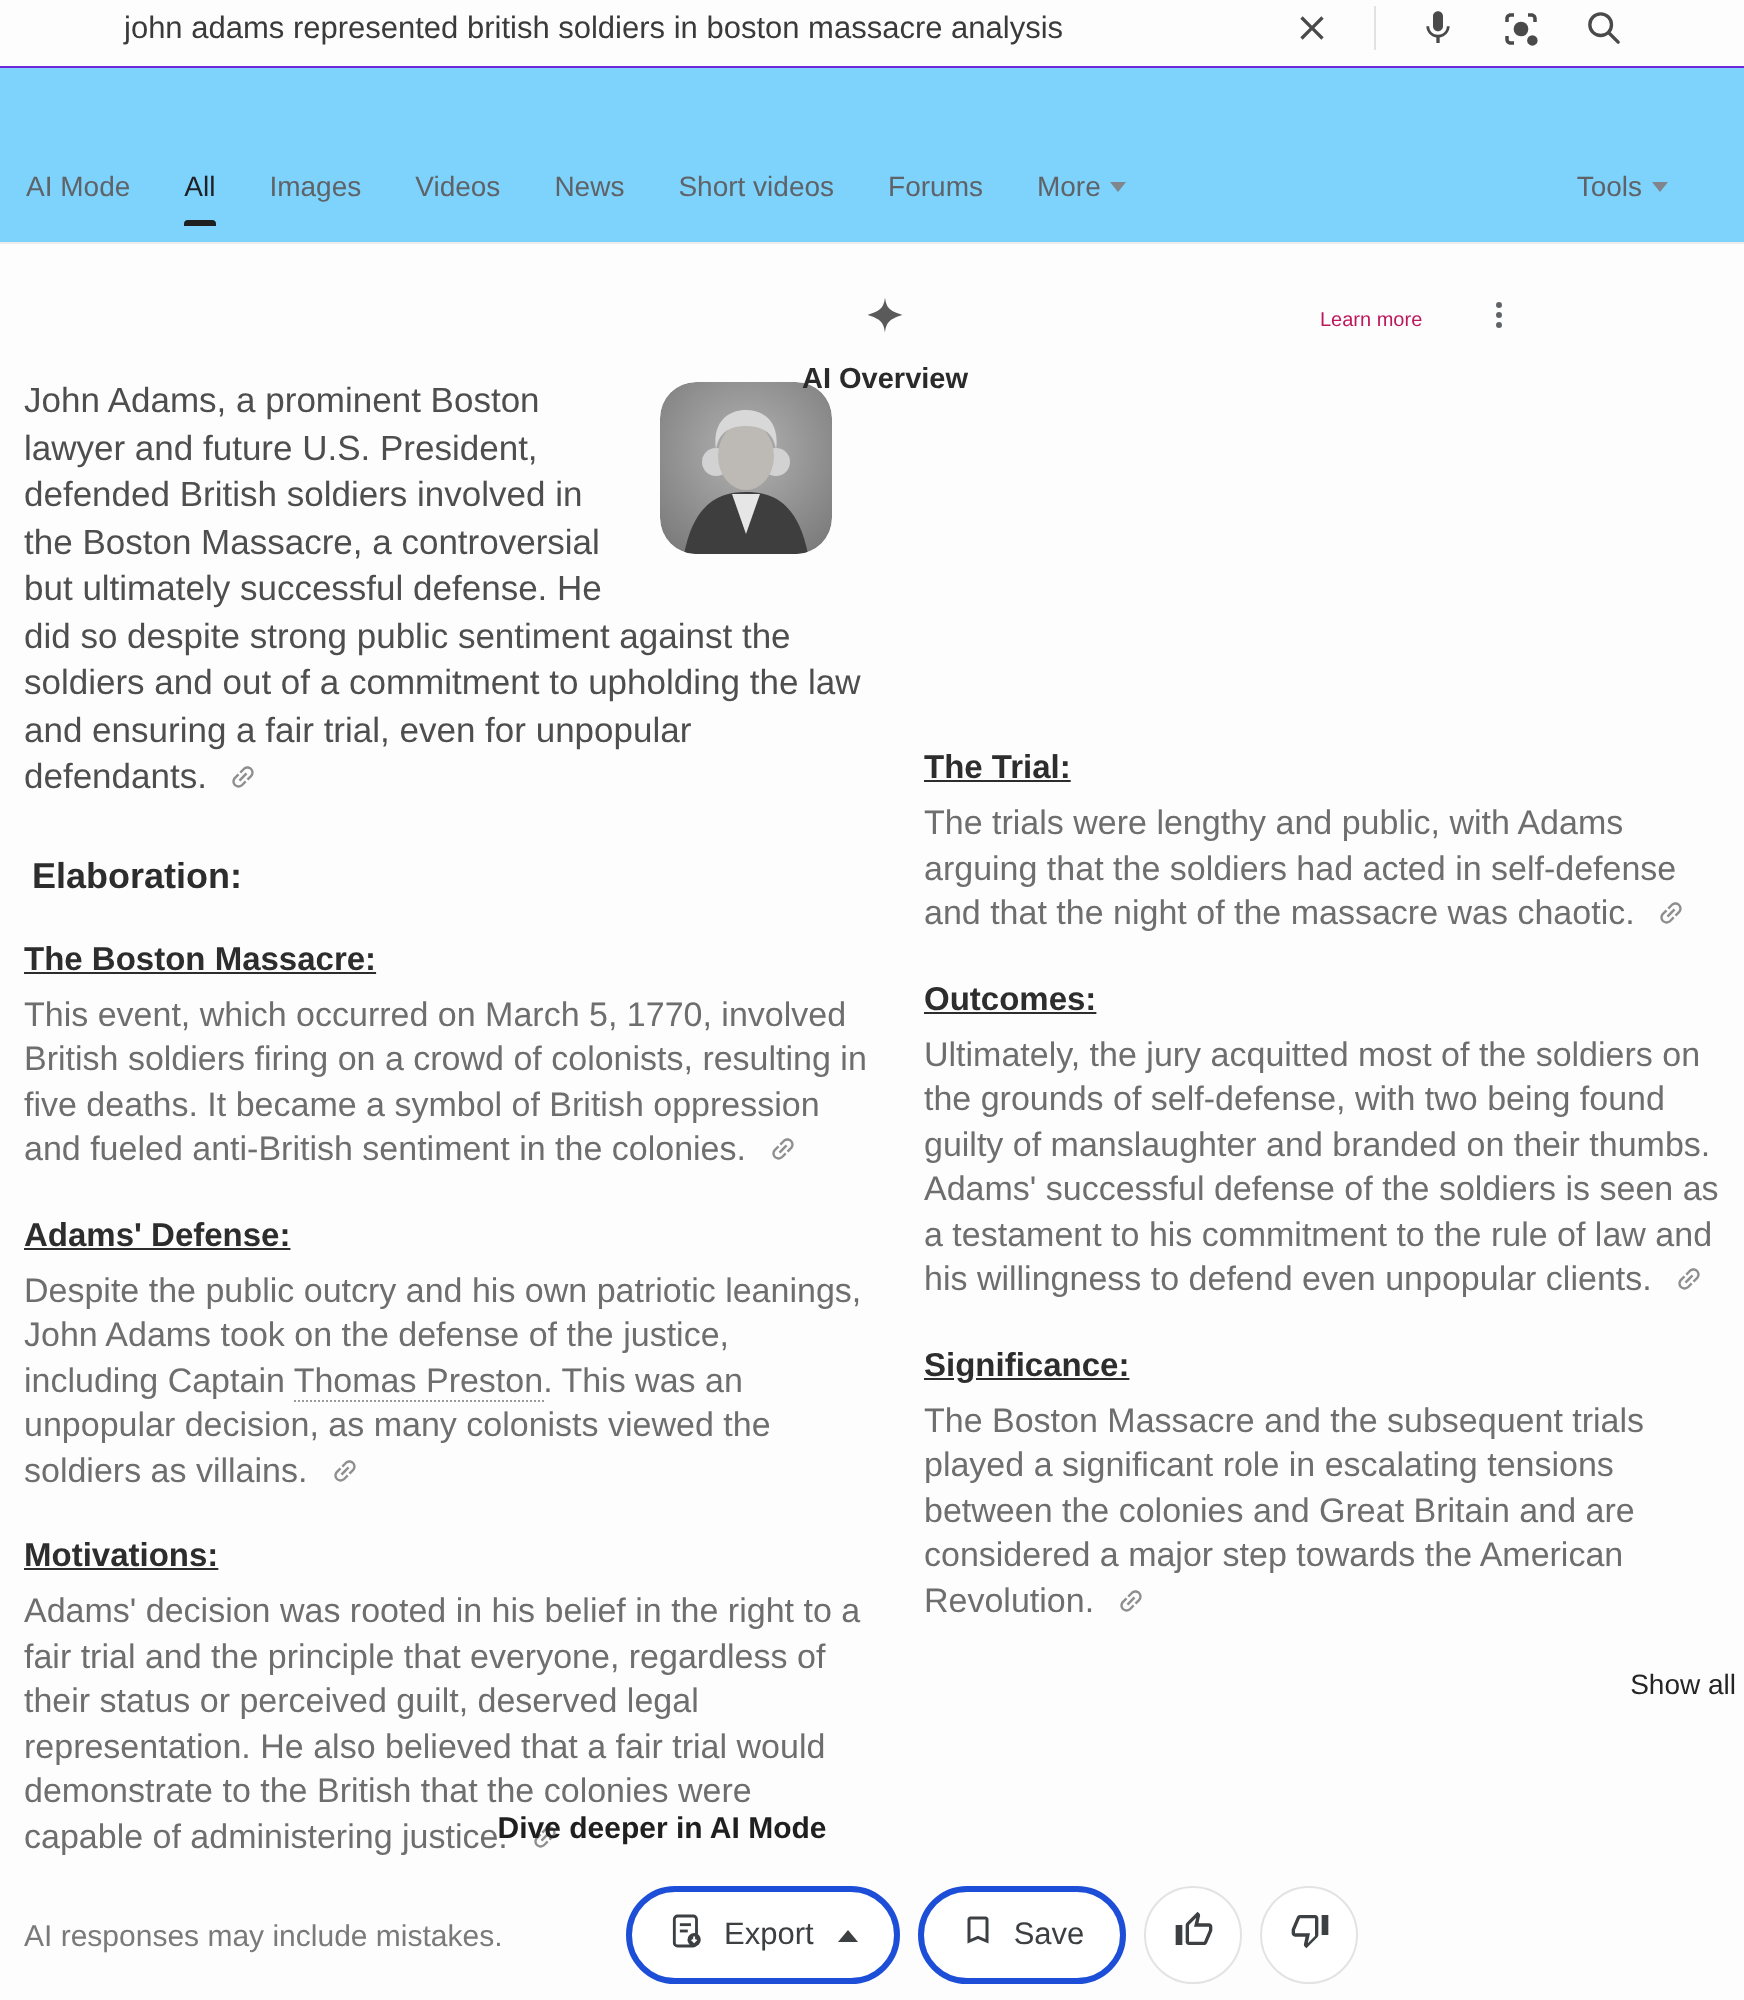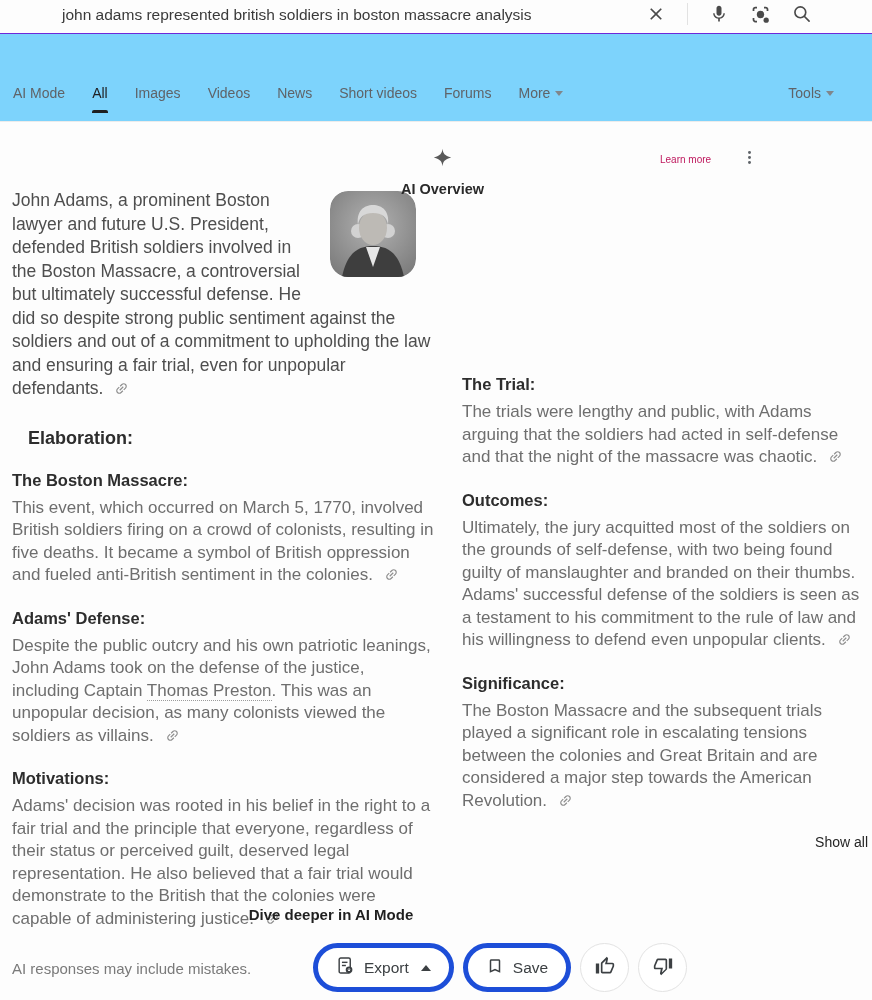--- a/index.html
+++ b/index.html
@@ -35,39 +35,39 @@
 
   
   .columns { display: flex; padding: 19px 0 0 12px; }
   .col-left { width: 424px; }
   .col-right { width: 406px; margin-left: 26px; padding-top: 186px; }
 
   .intro { font-size: 17.5px; line-height: 23.5px; color: #4e4e4e; }
   .portrait { float: right; width: 86px; height: 86px; margin: 2px 20px 8px 14px; border-radius: 18px; overflow: hidden; }
   .portrait svg { display: block; }
 
-  .sec-h1 { font-size: 18px; font-weight: bold; color: #2d2d2d; margin: 27px 16px 0; }
-  .sec-h  { font-size: 16.5px; font-weight: bold; color: #2d2d2d; margin: 22px 0 7px; }
+  .sec-h1 { font-size: 18px; font-weight: bold; color: #2d2d2d; margin: 27px 4px 0; }
+  .sec-h  { font-size: 16.5px; font-weight: bold; color: #2d2d2d; margin: 22px 0 7px; text-decoration: underline; }
   .sec-b  { font-size: 17px; line-height: 22.5px; color: #6e6e6e; }
   .col-right .sec-h:first-child { margin-top: 0; }
 
   .entity-link { color: #6e6e6e; text-decoration: none; border-bottom: 1px dotted #9b9b9b; cursor: pointer; }
 
   .cite-icon { display: inline-block; width: 15px; height: 15px; margin-left: 11px; vertical-align: -2px; transform: rotate(-45deg); cursor: pointer; }
   .cite-icon svg { display: block; }
 
   .show-all { margin-top: 22px; text-align: right; font-size: 14px; color: #252525; cursor: pointer; }
 
   .dive-deeper { position: absolute; left: 0; top: 906px; width: 650px; text-align: center; font-size: 15px; font-weight: bold; color: #1f1f1f; cursor: pointer; padding-left: 12px; }
 
   
   .footer { position: absolute; left: 0; top: 940px; width: 872px; height: 58px; }
   .disclaimer { position: absolute; left: 12px; top: 20px; font-size: 15px; color: #7a7a7a; }
   .actions { position: absolute; left: 313px; top: 3px; display: flex; gap: 9px; align-items: center; }
-  .pill { height: 49px; border: 5px solid #1d4ed8; border-radius: 25px; display: flex; align-items: center; gap: 9px; padding: 0 18px; font-size: 15.5px; color: #3c4043; background: #fff; cursor: pointer; }
+  .pill { height: 49px; border: 3px solid #1d4ed8; border-radius: 25px; display: flex; align-items: center; gap: 9px; padding: 0 18px; font-size: 15.5px; color: #3c4043; background: #fff; cursor: pointer; }
   .circle-btn { width: 49px; height: 49px; border: 1px solid #e3e3e3; border-radius: 50%; display: flex; align-items: center; justify-content: center; background: #fff; cursor: pointer; }
   .caret-up { width: 0; height: 0; border-left: 5px solid transparent; border-right: 5px solid transparent; border-bottom: 6px solid #3c4043; display: inline-block; margin-left: 3px; }
 </style>
 </head>
 <body>
 
 <div class="search-bar">
   <div class="search-query">john adams represented british soldiers in boston massacre analysis</div>
   <div class="search-icons">
     <span>

